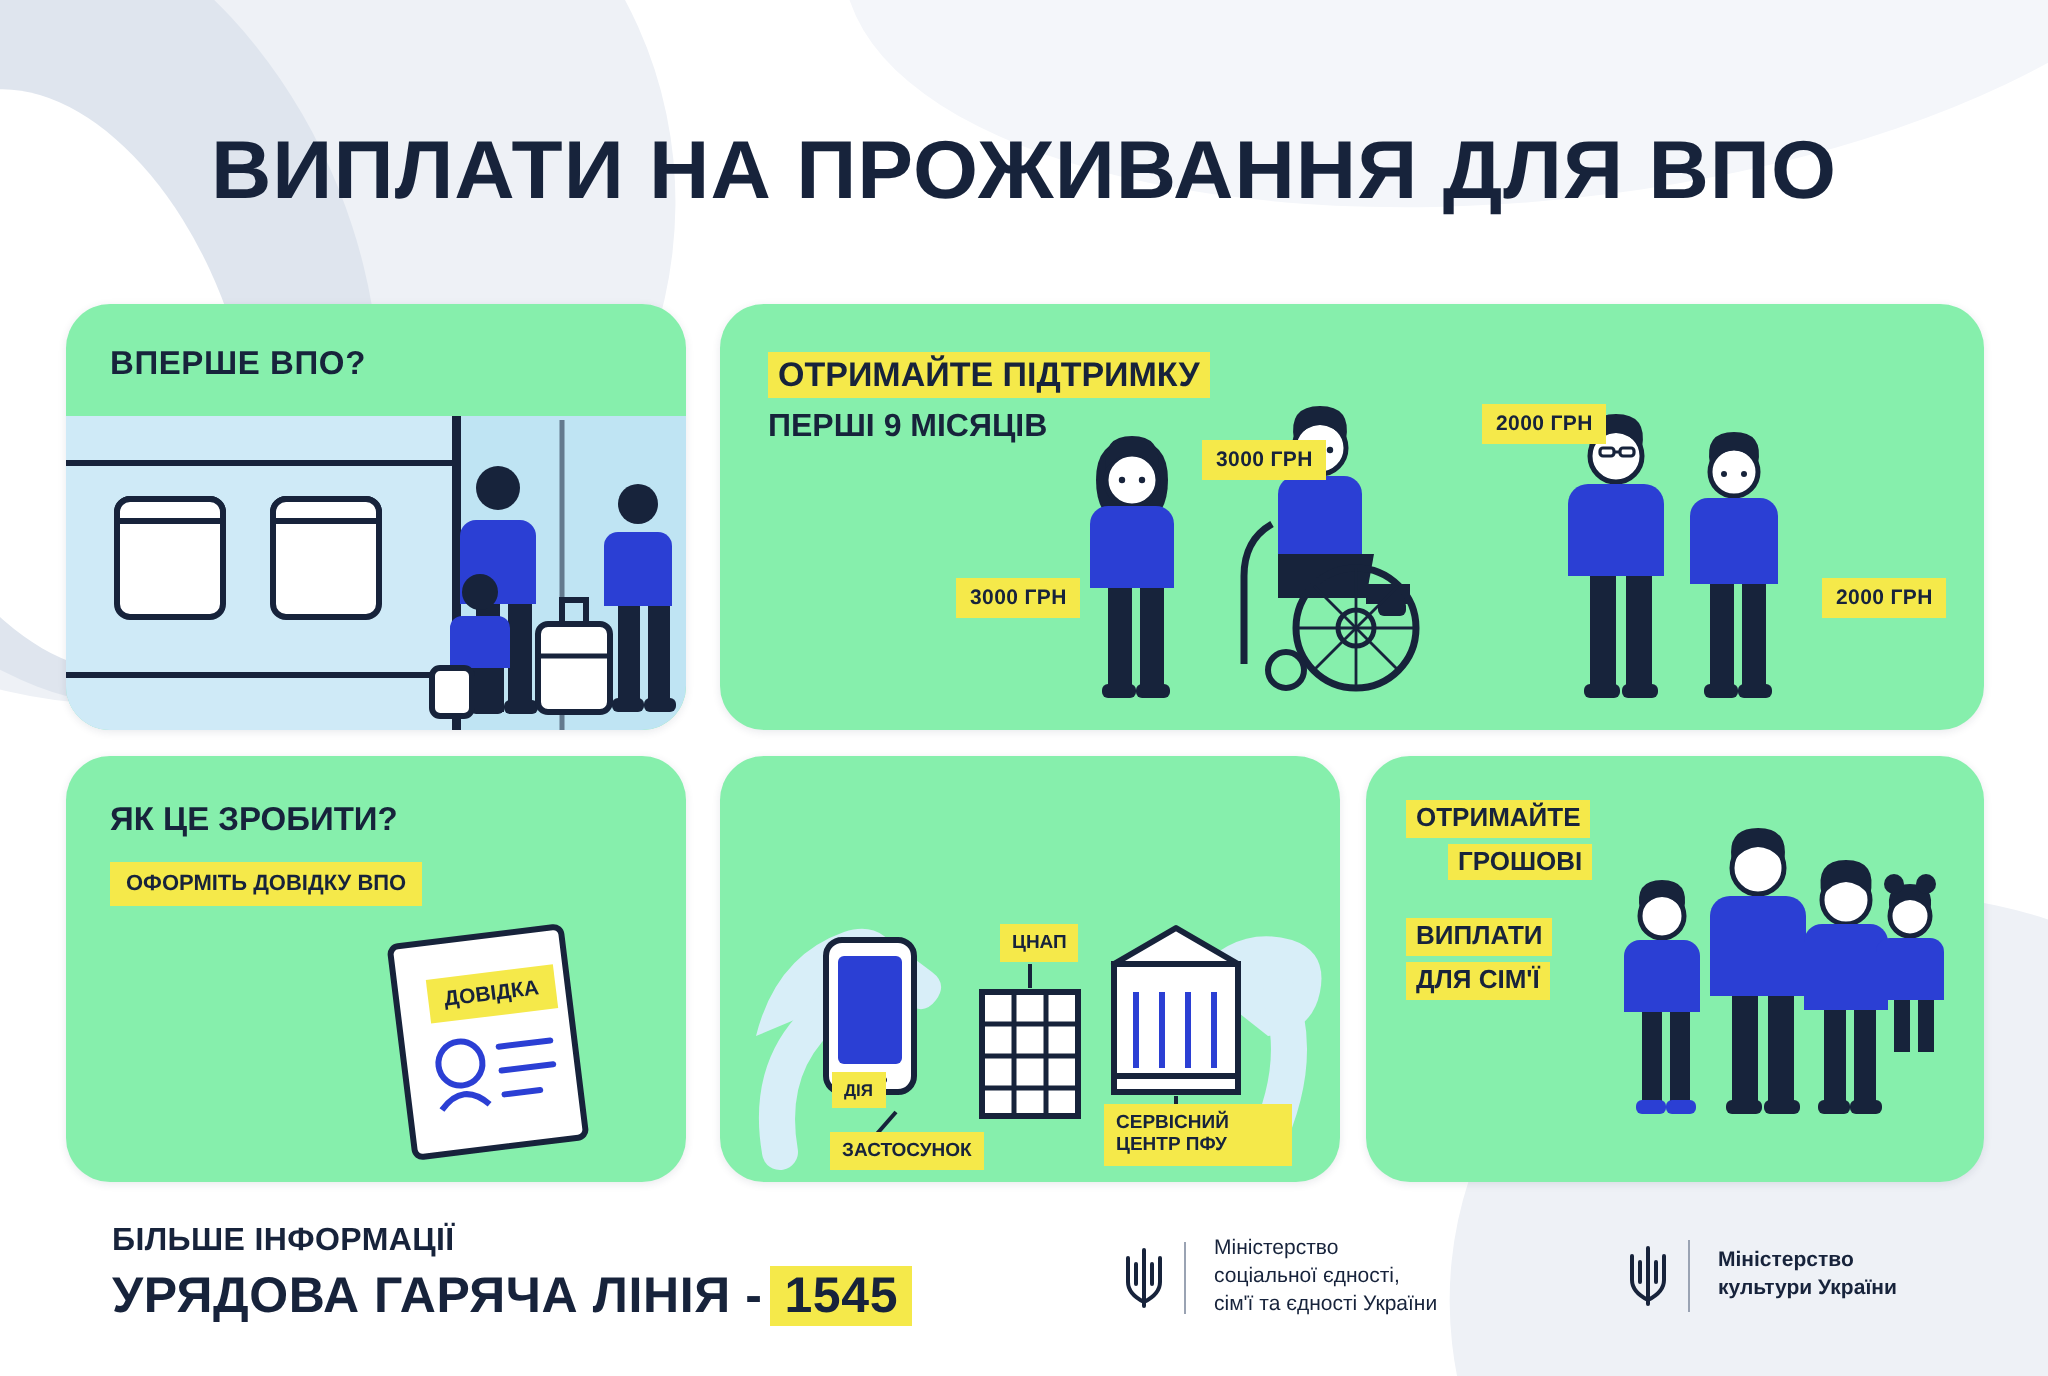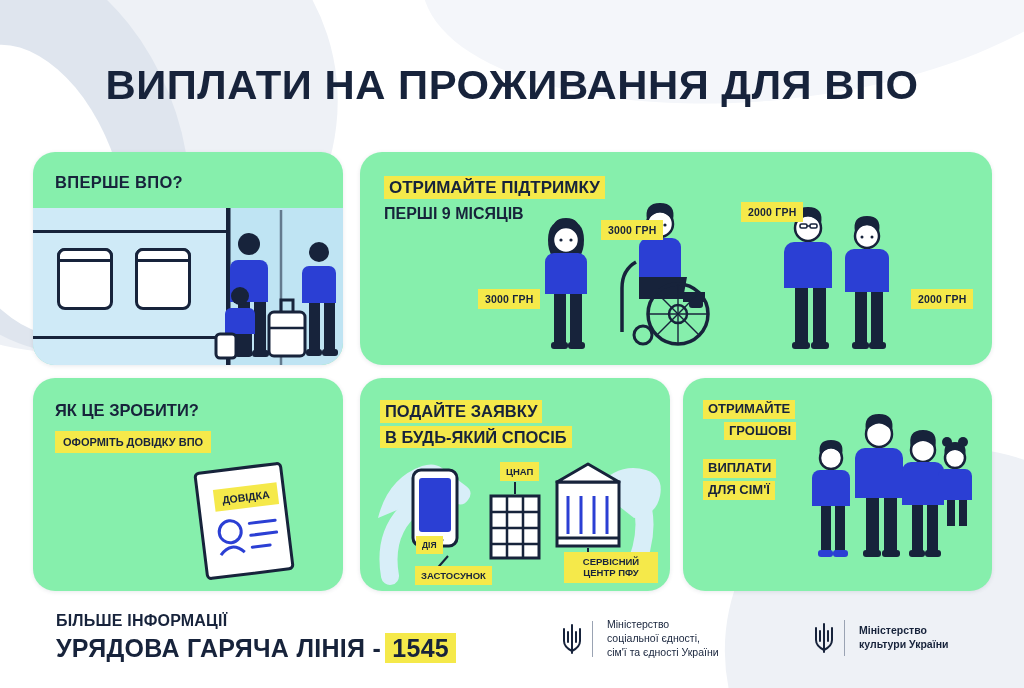--- a/index.html
+++ b/index.html
@@ -144,21 +144,21 @@
 
   
   #card-apply { left: 360px; top: 378px; width: 310px; height: 213px; }
   #card-apply .card-head {
     position: absolute; left: 20px; top: 22px; font-size: 16.5px; line-height: 1.25;
   }
   .label-box {
     position: absolute;
     background: #f5e94a; color: #17233b;
     font-size: 9.5px; font-weight: bold;
-    padding: 4px 6px; text-align: center; line-height: 1.2;
+    padding: 4px 6px; text-align: left; line-height: 1.2;
   }
 
   
   #card-receive { left: 683px; top: 378px; width: 309px; height: 213px; }
   #card-receive .card-head {
     position: absolute; left: 20px; top: 22px; font-size: 13px; line-height: 1.28;
   }
 
   
   .footer-more {
@@ -323,24 +323,20 @@
       <g transform="rotate(-7 211 143)" stroke="#2b3fd4" stroke-width="3" stroke-linecap="round">
         <line x1="216" y1="146" x2="242" y2="146"></line>
         <line x1="216" y1="158" x2="242" y2="158"></line>
         <line x1="216" y1="170" x2="234" y2="170"></line>
       </g>
     </svg>
     <div class="tag-yellow" style="left:181px; top:108px; transform:rotate(-7deg); font-size:10.5px;">ДОВІДКА</div>
   </div>
 
   <div class="card" id="card-apply">
-    <div class="card-head">
-      <span class="hl">ПОДАЙТЕ ЗАЯВКУ</span><br>
-      <span class="hl" style="margin-top:3px;">В БУДЬ-ЯКИЙ СПОСІБ</span>
-    </div>
 
     <svg width="310" height="213" viewBox="0 0 310 213" style="position:absolute;left:0;top:0;">
 
       <path d="M18 140 q10 -40 44 -52 q12 -4 20 2 l24 18 q8 6 2 14 q-6 8 -14 2 l-14 -10" fill="#d8eef8"></path>
       <path d="M30 198 q-8 -46 26 -72" stroke="#d8eef8" stroke-width="18" fill="none" stroke-linecap="round"></path>
       <path d="M236 110 q22 -26 50 -18 q18 6 14 26 q-4 20 -26 22" fill="#d8eef8"></path>
       <path d="M272 196 q20 -42 8 -76" stroke="#d8eef8" stroke-width="18" fill="none" stroke-linecap="round"></path>
 
       <rect x="53" y="92" width="44" height="76" rx="8" fill="#ffffff" stroke="#17233b" stroke-width="3"></rect>
       <rect x="59" y="100" width="32" height="54" rx="3" fill="#2b3fd4"></rect>
@@ -364,21 +360,21 @@
       <line x1="197" y1="160" x2="259" y2="160" stroke="#17233b" stroke-width="3"></line>
 
       <path d="M88 178 l-14 16" stroke="#17233b" stroke-width="2" fill="none"></path>
       <path d="M155 116 l0 -12" stroke="#17233b" stroke-width="2" fill="none"></path>
       <path d="M228 170 l0 14" stroke="#17233b" stroke-width="2" fill="none"></path>
     </svg>
 
     <div class="label-box" style="left:56px; top:158px; font-size:8.5px; color:#17233b;">ДІЯ</div>
     <div class="label-box" style="left:55px; top:188px;">ЗАСТОСУНОК</div>
     <div class="label-box" style="left:140px; top:84px;">ЦНАП</div>
-    <div class="label-box" style="left:204px; top:174px; width:94px;">СЕРВІСНИЙ ЦЕНТР ПФУ</div>
+    <div class="label-box" style="left:192px; top:174px; width:94px;">СЕРВІСНИЙ ЦЕНТР ПФУ</div>
   </div>
 
   <div class="card" id="card-receive">
     <div class="card-head">
       <span class="hl">ОТРИМАЙТЕ</span><br>
       <span class="hl" style="margin-top:3px;margin-left:21px;">ГРОШОВІ</span><br>
       <span class="hl" style="margin-top:19px;text-align:center;">ВИПЛАТИ</span><br>
       <span class="hl" style="margin-top:3px;">ДЛЯ СІМ'Ї</span>
     </div>
 

